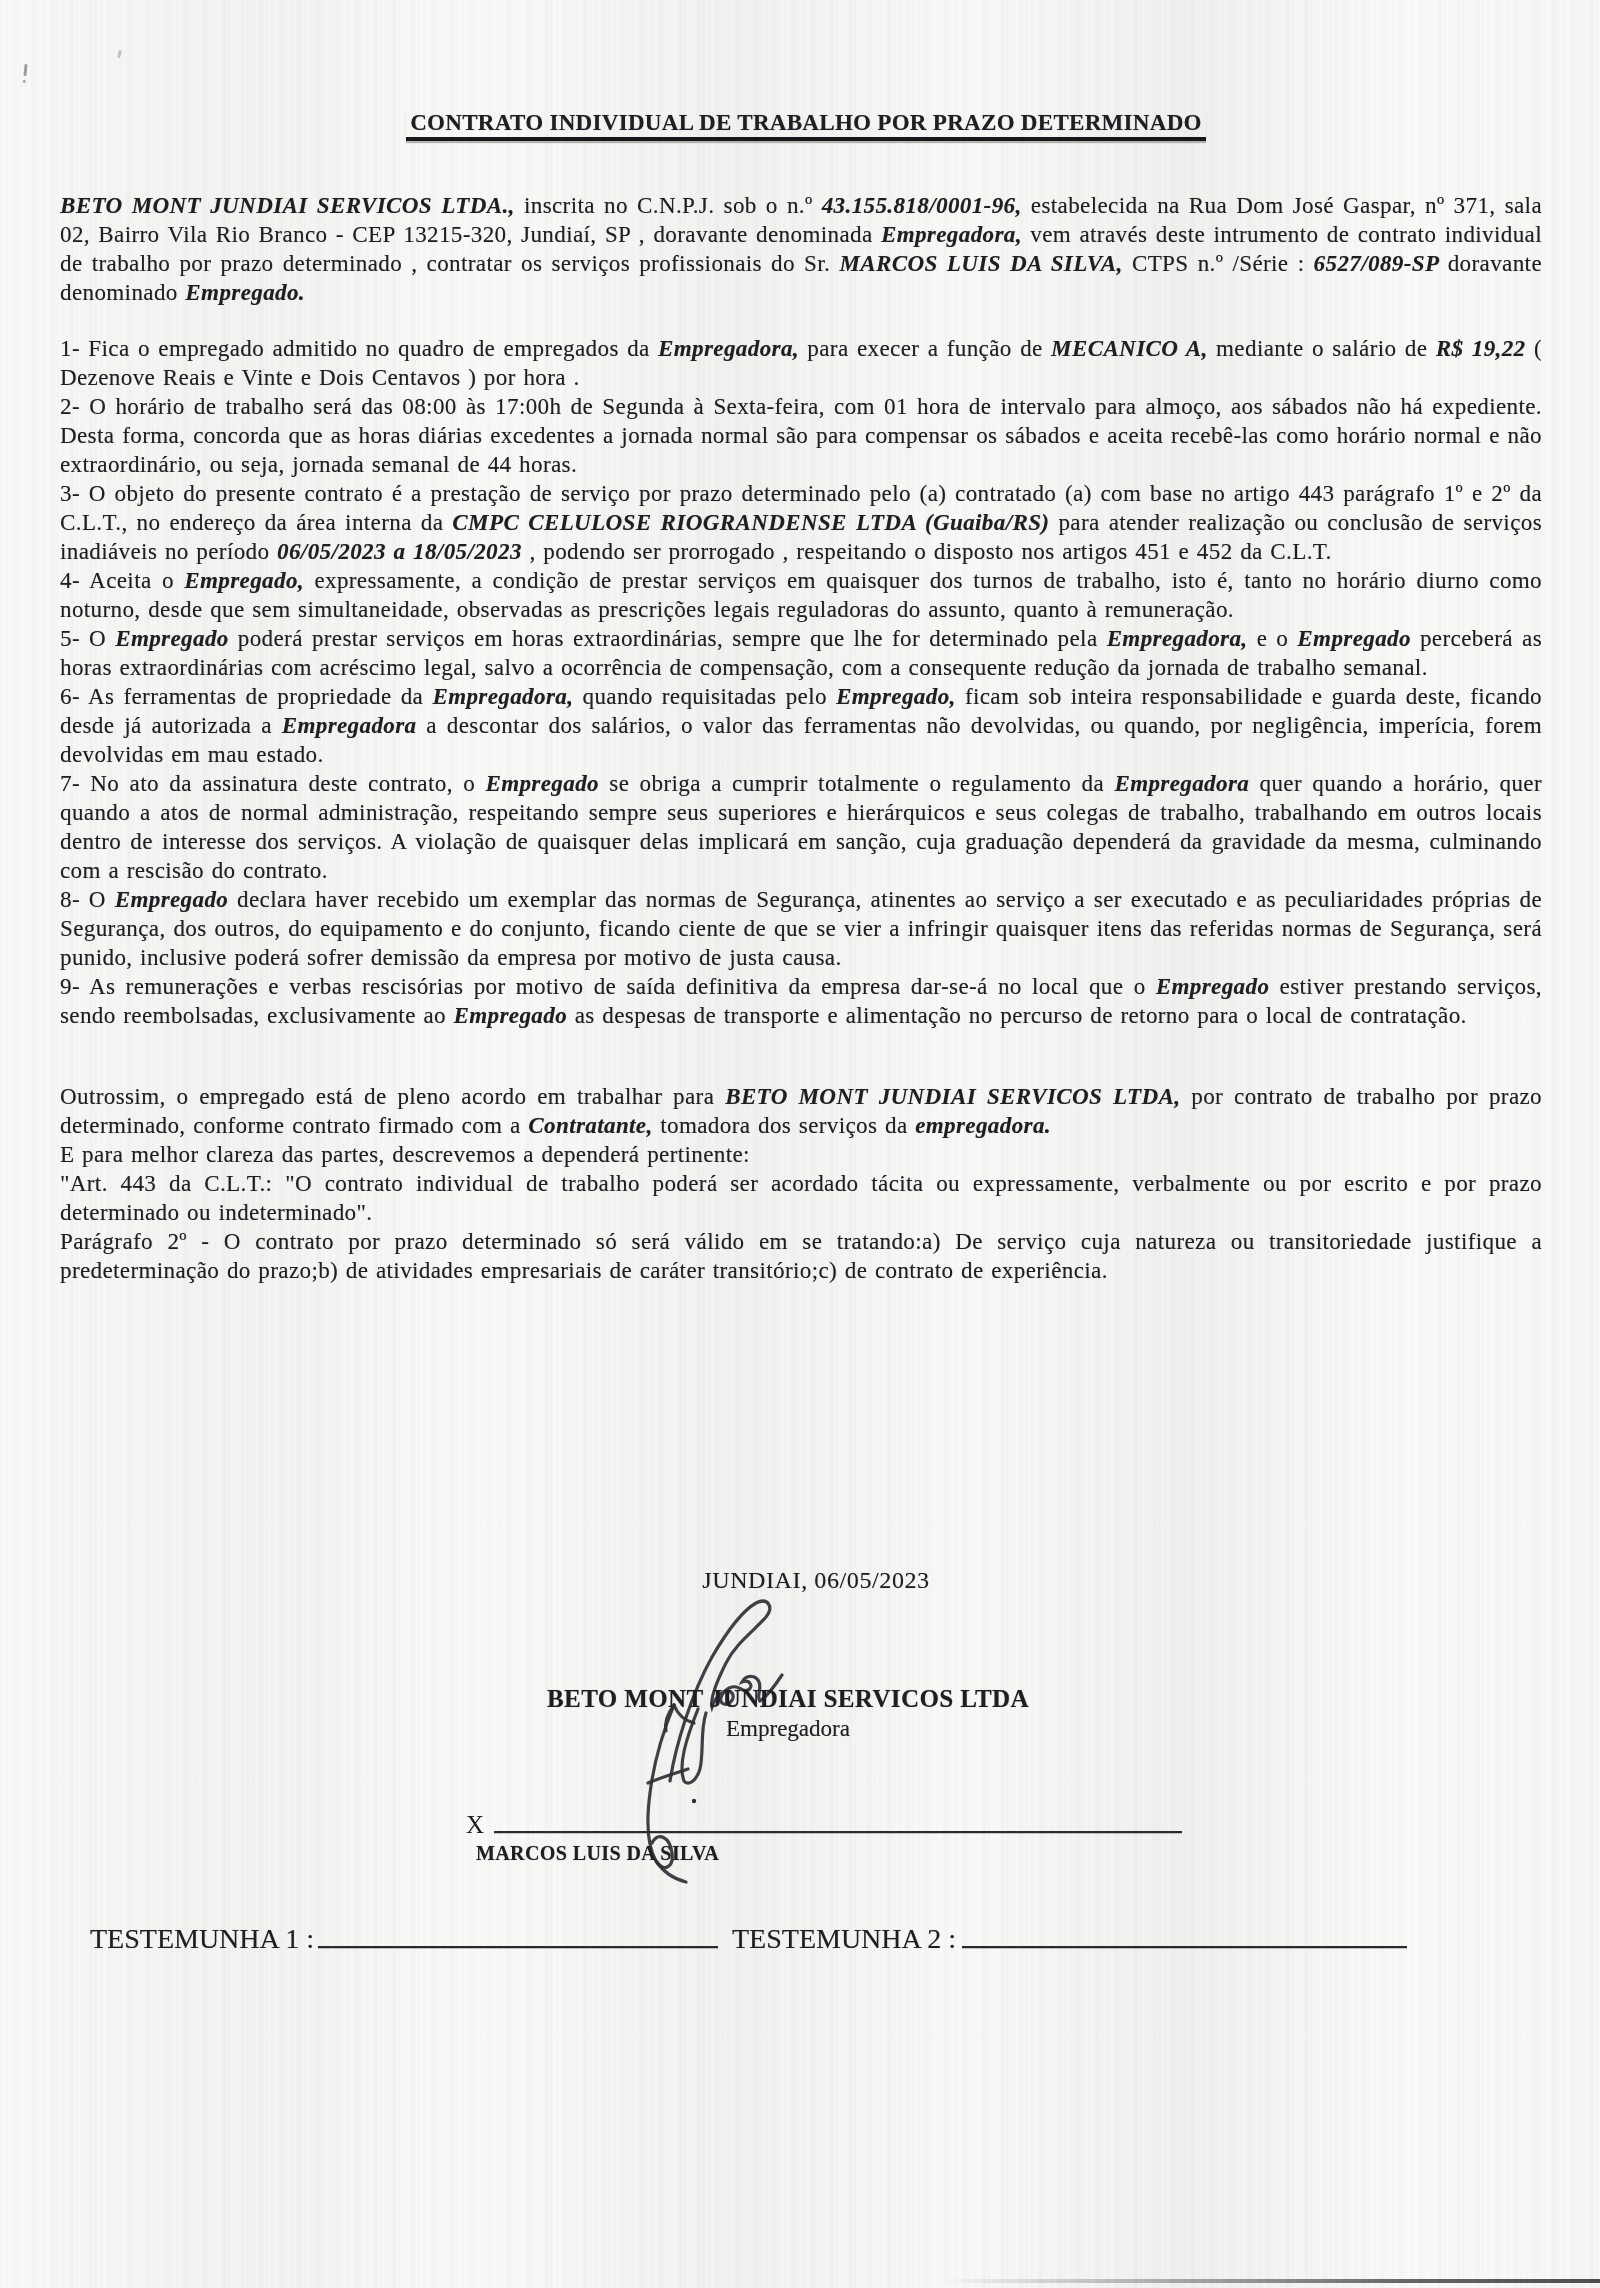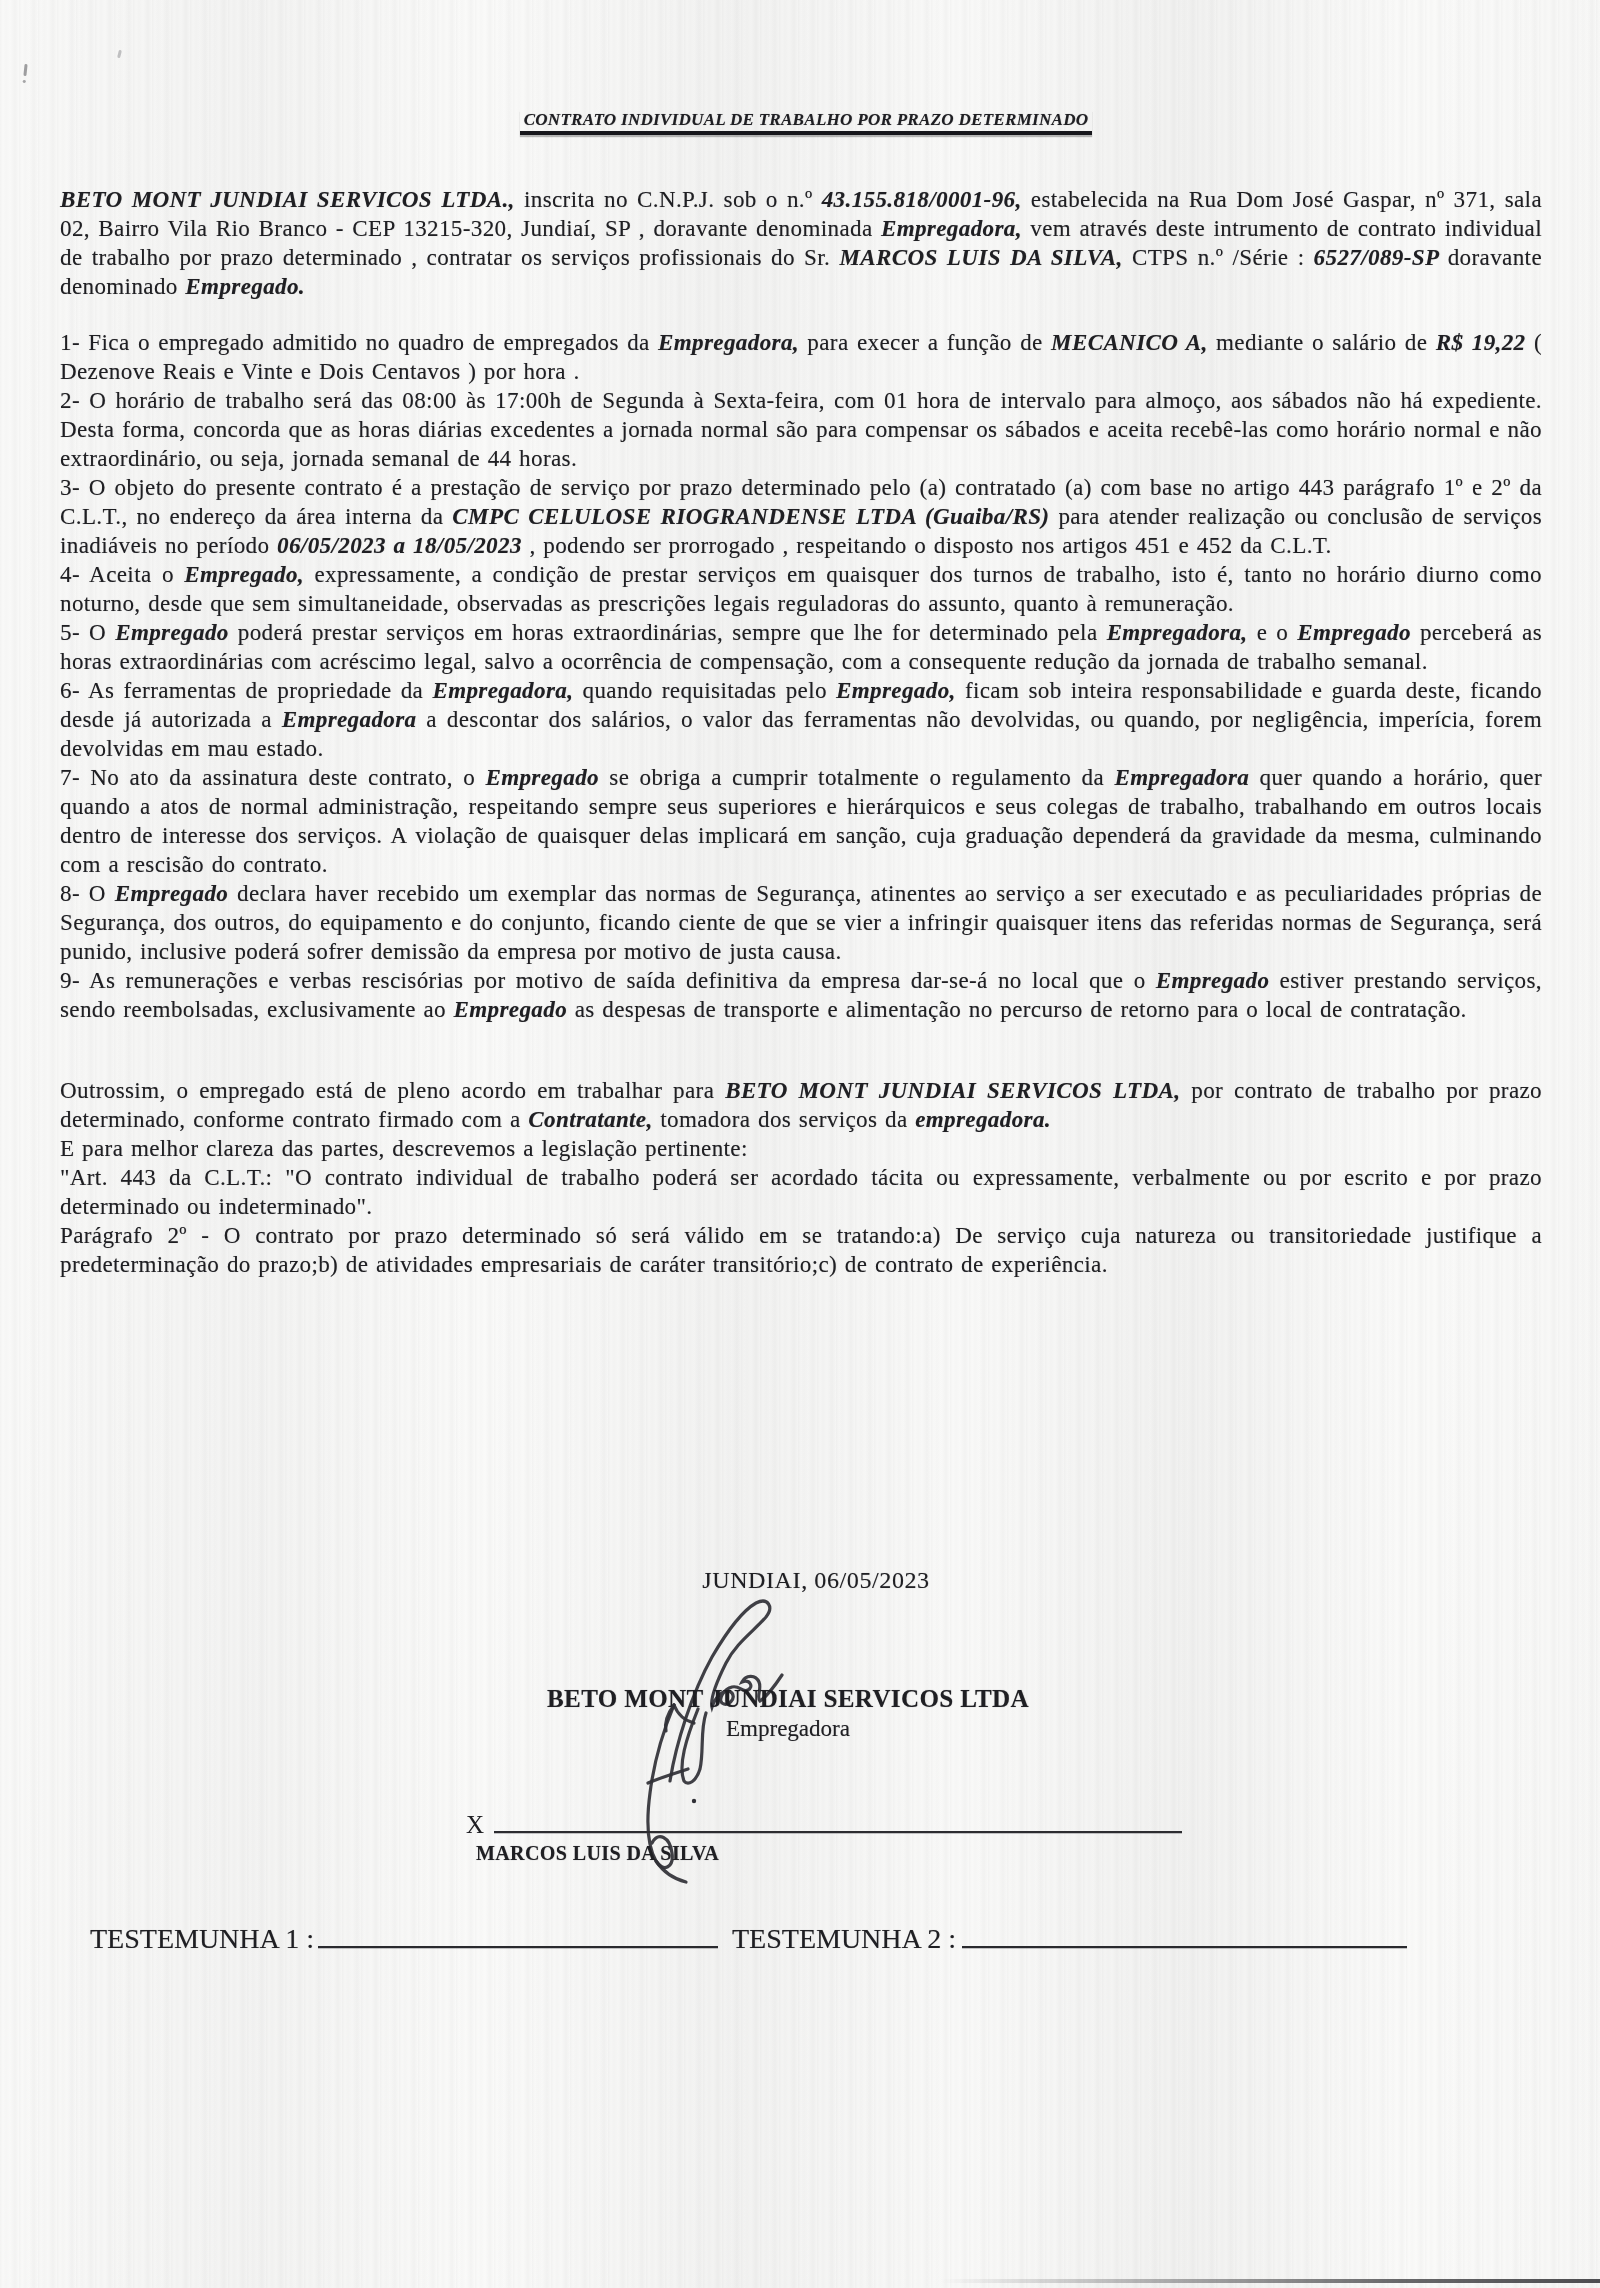--- a/index.html
+++ b/index.html
@@ -10,21 +10,21 @@
     font-family:"Liberation Serif", serif;
     color:#1f1f23;
     background:
       linear-gradient(90deg, rgba(0,0,0,0.012) 0%, rgba(0,0,0,0.035) 16%, rgba(0,0,0,0.008) 30%,
         rgba(0,0,0,0.04) 46%, rgba(0,0,0,0.012) 60%, rgba(0,0,0,0.045) 74%, rgba(0,0,0,0.008) 88%, rgba(0,0,0,0.02) 100%),
       repeating-linear-gradient(90deg, rgba(110,110,110,0.045) 0px, rgba(255,255,255,0) 3px,
         rgba(130,130,130,0.028) 6px, rgba(255,255,255,0) 10px, rgba(120,120,120,0.05) 15px, rgba(255,255,255,0) 19px),
       #fcfcfb;
   }
   .content{position:relative;padding:38px 58px 0 60px;}
-  .title{margin:72px 0 0;text-align:center;font-size:17px;font-weight:bold;letter-spacing:0.3px;font-style:italic;}
+  .title{margin:72px 0 0;text-align:center;font-size:23px;font-weight:bold;letter-spacing:0.3px;}
   .title-inner{display:inline-block;border-bottom:4px solid #17171c;padding:0 4px 1px;
     box-shadow:0 2px 1px rgba(60,60,60,0.35);transform:translateX(5px);
     text-shadow:0.2px 0.2px 0.8px rgba(25,25,28,0.45);}
   .clauses{margin-top:50px;font-size:23px;line-height:29px;text-align:justify;
     letter-spacing:0.4px;word-spacing:1.5px;}
   .para{margin:0;text-shadow:0.2px 0.2px 0.7px rgba(25,25,28,0.4);}
   .seg{white-space:normal;}
   .bold{font-weight:bold;font-style:italic;}
   .closing{position:absolute;left:16px;top:1545px;width:100%;height:430px;font-size:24px;}
   .date-line{position:absolute;top:22px;left:0;width:100%;text-align:center;letter-spacing:0.6px;
@@ -70,21 +70,21 @@
         <p class="para" style="margin-top: 27px;"><span class="seg">1- Fica o empregado admitido no quadro de empregados da </span><span class="seg bold">Empregadora, </span><span class="seg">para execer a função de  </span><span class="seg bold">MECANICO A, </span><span class="seg">mediante o salário de </span><span class="seg bold">R$ 19,22 </span><span class="seg">( Dezenove Reais  e Vinte e Dois Centavos  ) por hora .</span></p>
         <p class="para"><span class="seg">2- O horário de trabalho será das  08:00 às 17:00h de Segunda à  Sexta-feira, com 01 hora de intervalo para  almoço, aos sábados não há expediente. Desta forma, concorda que as horas diárias excedentes a jornada normal  são para compensar os sábados e aceita recebê-las como horário normal e não extraordinário, ou seja, jornada semanal de 44 horas.</span></p>
         <p class="para"><span class="seg">3- O objeto do presente contrato é a prestação de serviço por prazo determinado pelo (a) contratado (a) com base no artigo 443 parágrafo 1º e 2º da C.L.T., no endereço da área interna da  </span><span class="seg bold">CMPC CELULOSE RIOGRANDENSE LTDA (Guaiba/RS) </span><span class="seg">para atender realização ou conclusão de serviços inadiáveis no período  </span><span class="seg bold">06/05/2023 a 18/05/2023 </span><span class="seg">, podendo ser prorrogado , respeitando o disposto nos artigos 451 e 452 da C.L.T.</span></p>
         <p class="para"><span class="seg">4- Aceita o </span><span class="seg bold">Empregado, </span><span class="seg">expressamente, a condição de prestar serviços em quaisquer dos turnos de trabalho, isto é, tanto no horário diurno como noturno, desde que sem simultaneidade, observadas as prescrições legais reguladoras do assunto, quanto à remuneração.</span></p>
         <p class="para"><span class="seg">5- O </span><span class="seg bold">Empregado </span><span class="seg">poderá prestar serviços em horas extraordinárias, sempre que lhe for determinado pela </span><span class="seg bold">Empregadora, </span><span class="seg">e o </span><span class="seg bold">Empregado </span><span class="seg">perceberá as horas extraordinárias com acréscimo legal, salvo a ocorrência de compensação, com a consequente redução da jornada de trabalho semanal.</span></p>
         <p class="para"><span class="seg">6- As ferramentas de propriedade da </span><span class="seg bold">Empregadora, </span><span class="seg">quando requisitadas pelo </span><span class="seg bold">Empregado, </span><span class="seg">ficam sob inteira responsabilidade e guarda deste, ficando desde já autorizada a </span><span class="seg bold">Empregadora </span><span class="seg">a descontar dos salários, o valor das ferramentas não devolvidas, ou quando, por negligência, imperícia, forem devolvidas em mau estado.</span></p>
         <p class="para"><span class="seg">7- No ato da assinatura deste contrato, o </span><span class="seg bold">Empregado </span><span class="seg">se obriga a cumprir totalmente o regulamento da </span><span class="seg bold">Empregadora </span><span class="seg">quer quando a horário, quer quando a atos de normal administração, respeitando sempre seus superiores e hierárquicos e seus colegas de trabalho, trabalhando em outros locais dentro de interesse dos serviços. A violação de quaisquer delas implicará em sanção, cuja graduação dependerá da gravidade da mesma, culminando com a rescisão do contrato.</span></p>
         <p class="para"><span class="seg">8- O </span><span class="seg bold">Empregado </span><span class="seg">declara haver recebido um exemplar das normas de Segurança, atinentes ao serviço a ser executado e as peculiaridades próprias de Segurança, dos outros, do equipamento e do conjunto, ficando ciente de que se vier a infringir quaisquer itens das referidas normas de Segurança, será punido, inclusive poderá sofrer demissão da empresa por motivo de justa causa.</span></p>
         <p class="para"><span class="seg">9- As remunerações e verbas rescisórias por motivo de saída definitiva da empresa dar-se-á no local que o </span><span class="seg bold">Empregado </span><span class="seg">estiver prestando serviços, sendo reembolsadas, exclusivamente ao </span><span class="seg bold">Empregado </span><span class="seg">as despesas de transporte e alimentação  no percurso de retorno para o local de contratação.</span></p>
         <p class="para" style="margin-top: 52px;"><span class="seg">Outrossim, o empregado está de pleno acordo em trabalhar para </span><span class="seg bold">BETO MONT JUNDIAI SERVICOS LTDA, </span><span class="seg">por contrato de trabalho por prazo determinado, conforme contrato firmado com a </span><span class="seg bold">Contratante, </span><span class="seg">tomadora dos serviços da </span><span class="seg bold">empregadora.</span></p>
-        <p class="para"><span class="seg">E para melhor clareza das partes, descrevemos a legislação pertinente:</span></p>
+        <p class="para"><span class="seg">E para melhor clareza das partes, descrevemos a dependerá pertinente:</span></p>
         <p class="para"><span class="seg">"Art. 443 da C.L.T.:  "O contrato individual de trabalho poderá ser acordado tácita ou expressamente, verbalmente ou por escrito e por prazo determinado ou indeterminado".</span></p>
         <p class="para"><span class="seg">Parágrafo 2º - O contrato por prazo determinado só será válido em se tratando:a) De serviço cuja natureza ou transitoriedade justifique a predeterminação do prazo;b) de atividades empresariais de caráter transitório;c) de contrato de experiência.</span></p>
       </div>
   </div>
 
   <div class="closing">
     <div class="date-line">JUNDIAI, 06/05/2023</div>
 
     <svg class="sig sig1" width="170" height="195" viewBox="0 0 170 195" aria-hidden="true">
       <path d="M36,188 C42,150 58,100 78,64 C92,40 108,18 122,10 C134,4 140,14 132,24 C120,38 102,50 92,70 C82,90 76,106 78,114 C82,102 92,94 98,100 C102,106 94,114 88,110 C84,106 90,96 98,94 C106,92 108,100 114,97 C120,94 116,86 108,89 C112,81 122,82 125,89 C128,96 122,104 126,108 C132,104 140,94 148,82"></path>

